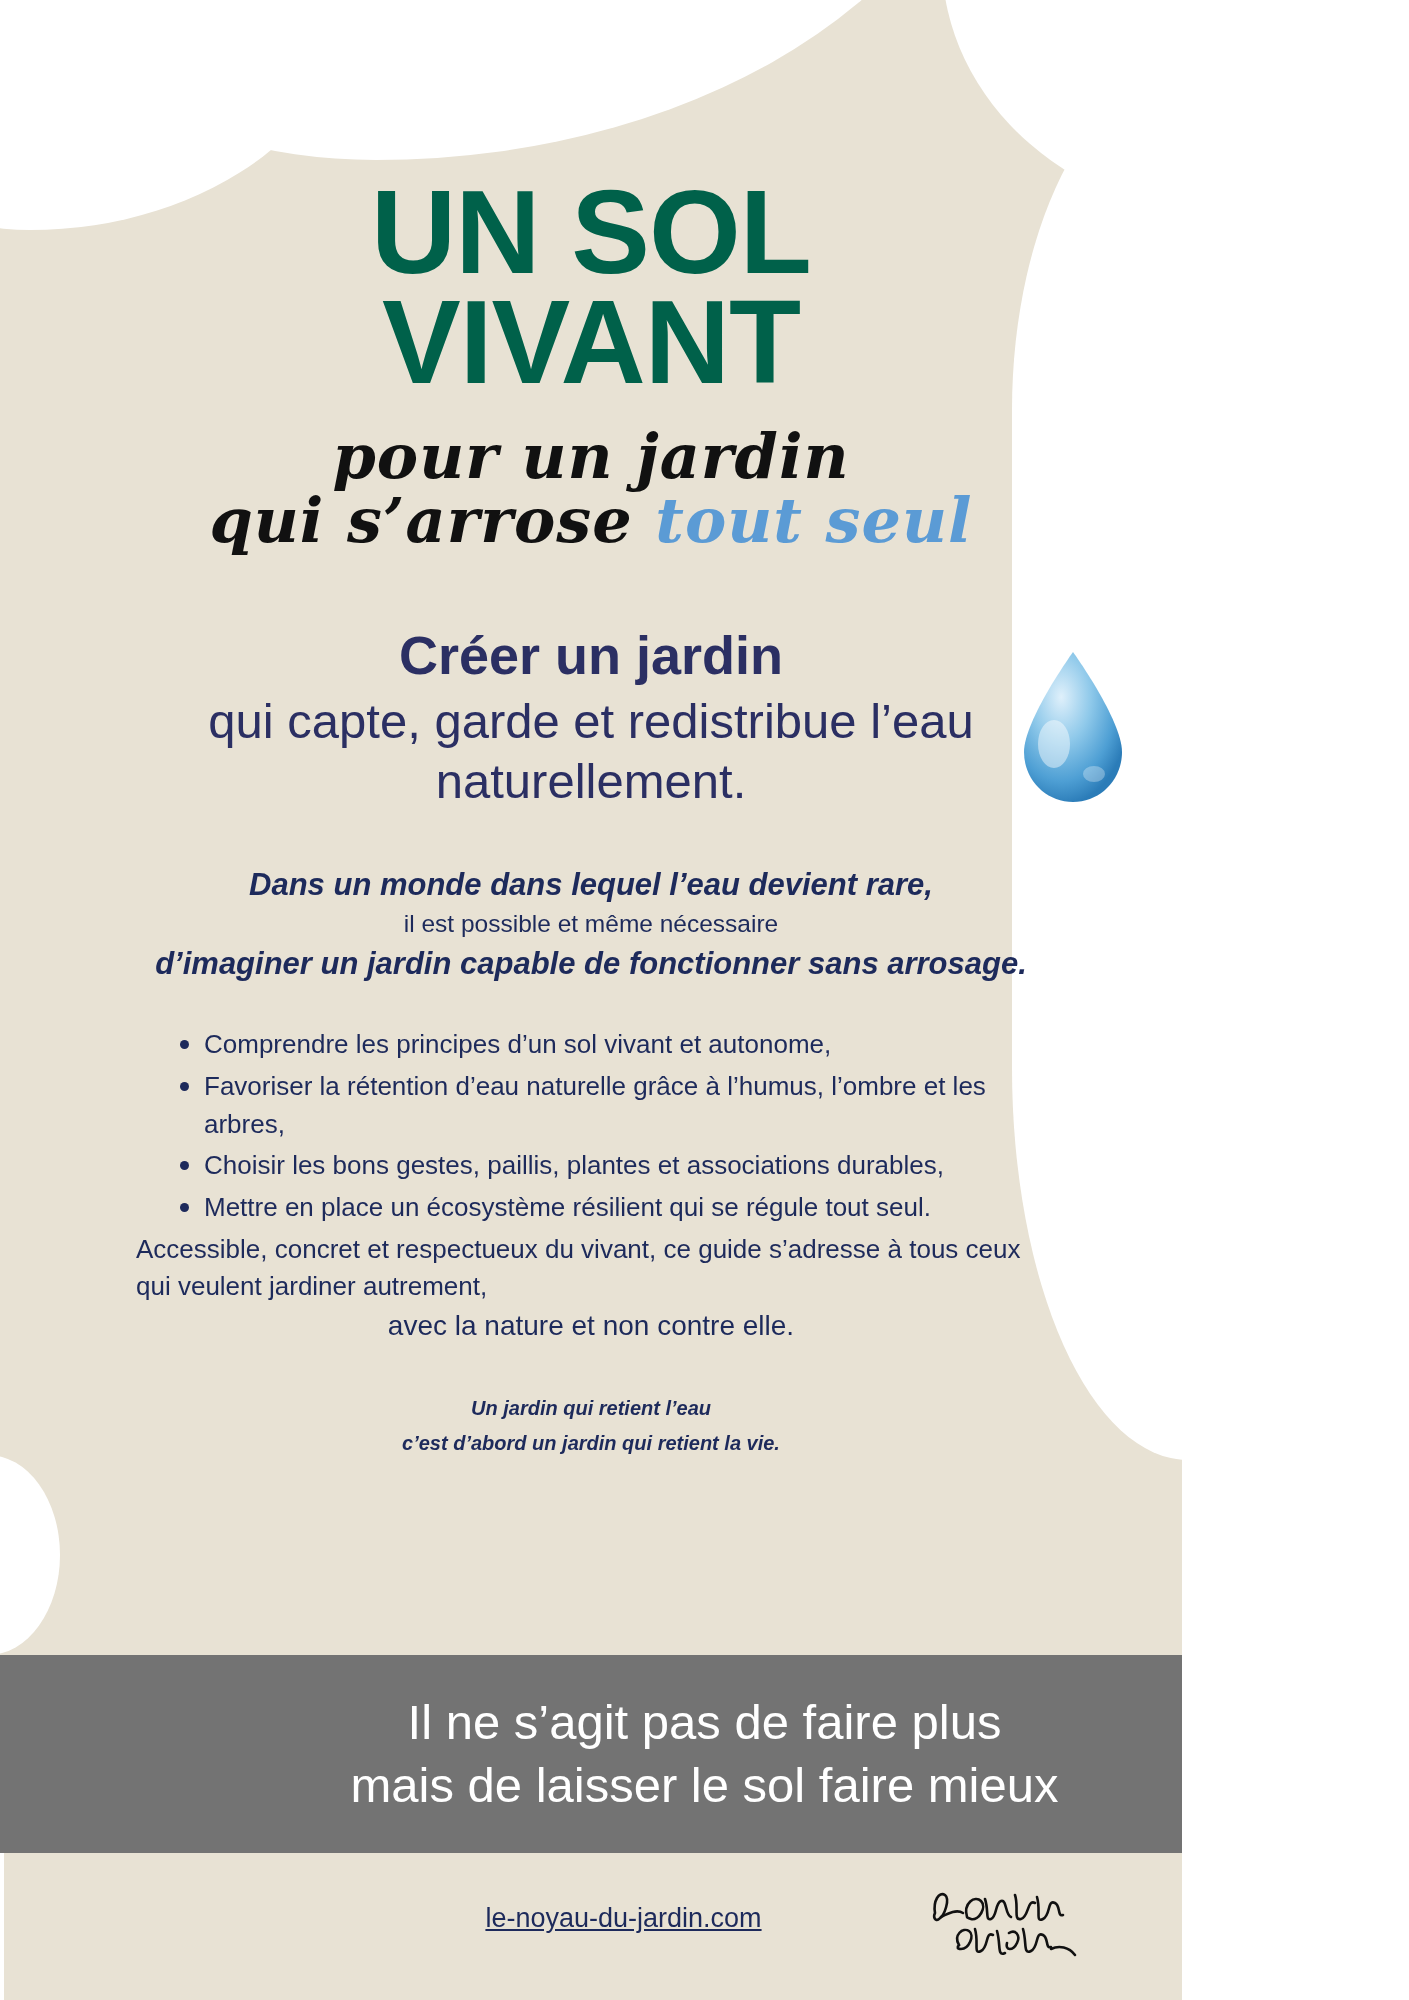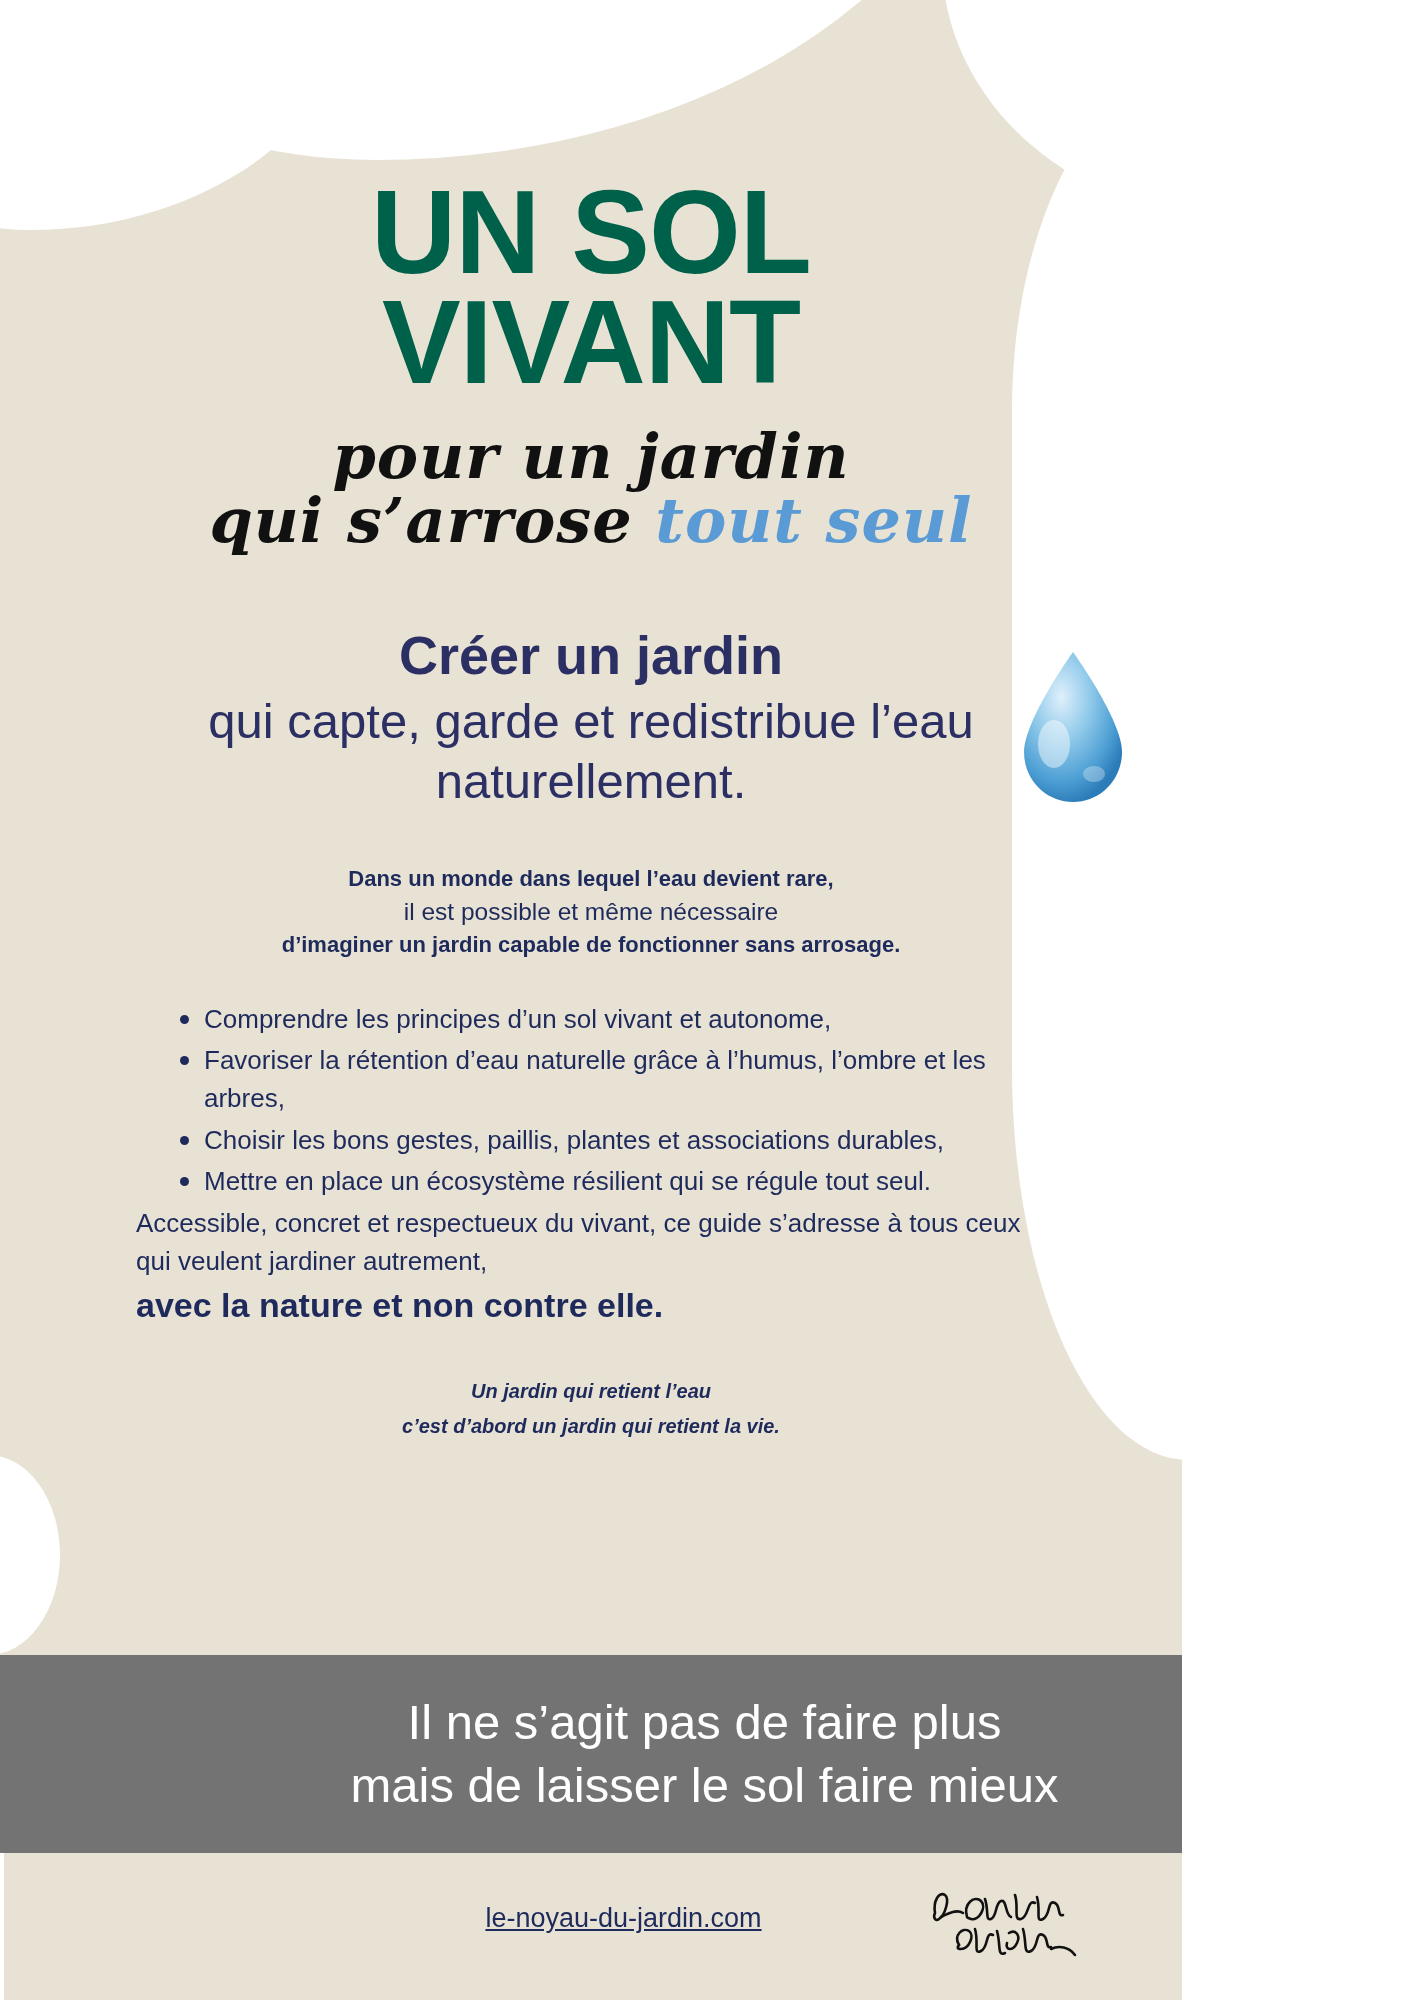--- a/index.html
+++ b/index.html
@@ -151,22 +151,23 @@
 
   
   .intro {
     text-align: center;
     margin-top: 52px;
     color: #1d2a5b;
     line-height: 1.42;
   }
   .intro .b {
     font-weight: bold;
-    font-size: 22px;
+    font-size: 31px;
     display: block;
+    font-style: italic;
   }
   .intro .n {
     font-weight: normal;
     font-size: 24.5px;
     display: block;
   }
 
   
   .body-block {
     margin: 40px 0 0 0;
@@ -195,23 +196,23 @@
     top: 14px;
     width: 9px;
     height: 9px;
     background: #1d2a5b;
     border-radius: 50%;
   }
   .closing {
     margin-top: 38px;
   }
   .center-strong {
-    text-align: left;
-    font-weight: bold;
-    font-size: 34px;
+    text-align: center;
+    font-weight: normal;
+    font-size: 28px;
     margin-top: 16px;
   }
   .quote {
     text-align: center;
     margin-top: 44px;
     font-family: Liberation Sans, sans-serif;
     font-style: italic;
     font-weight: bold;
     color: #1d2a5b;
     font-size: 20px;

